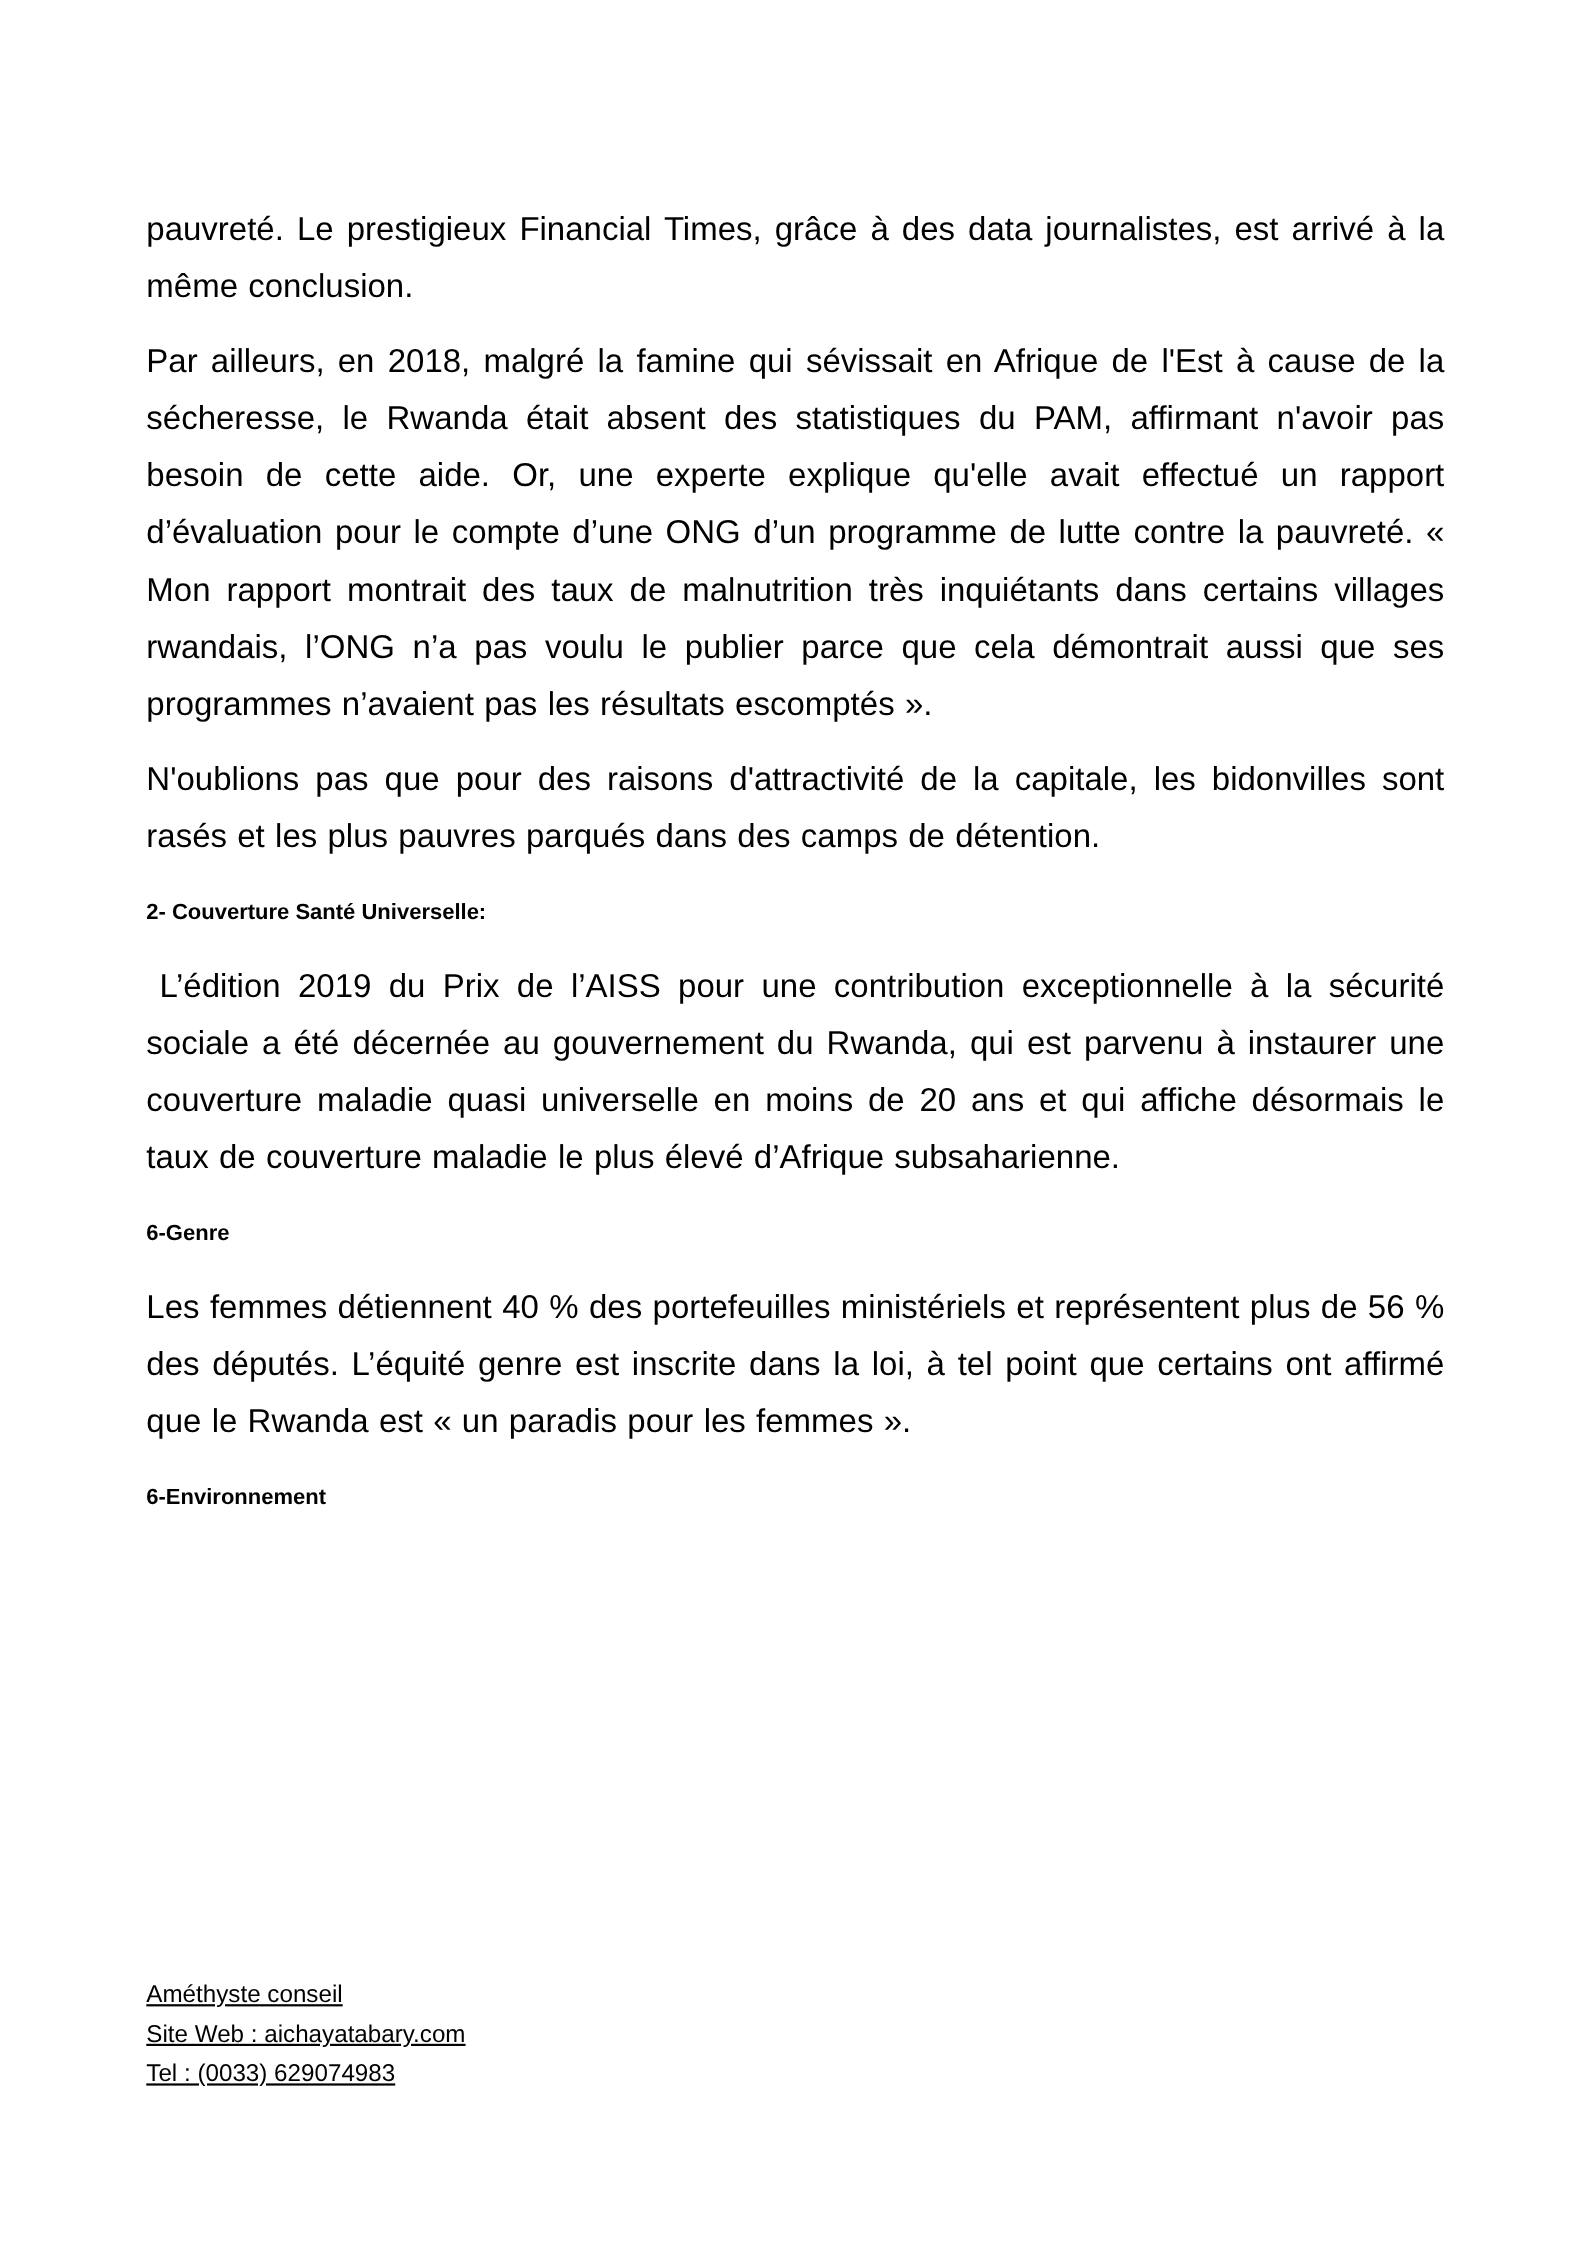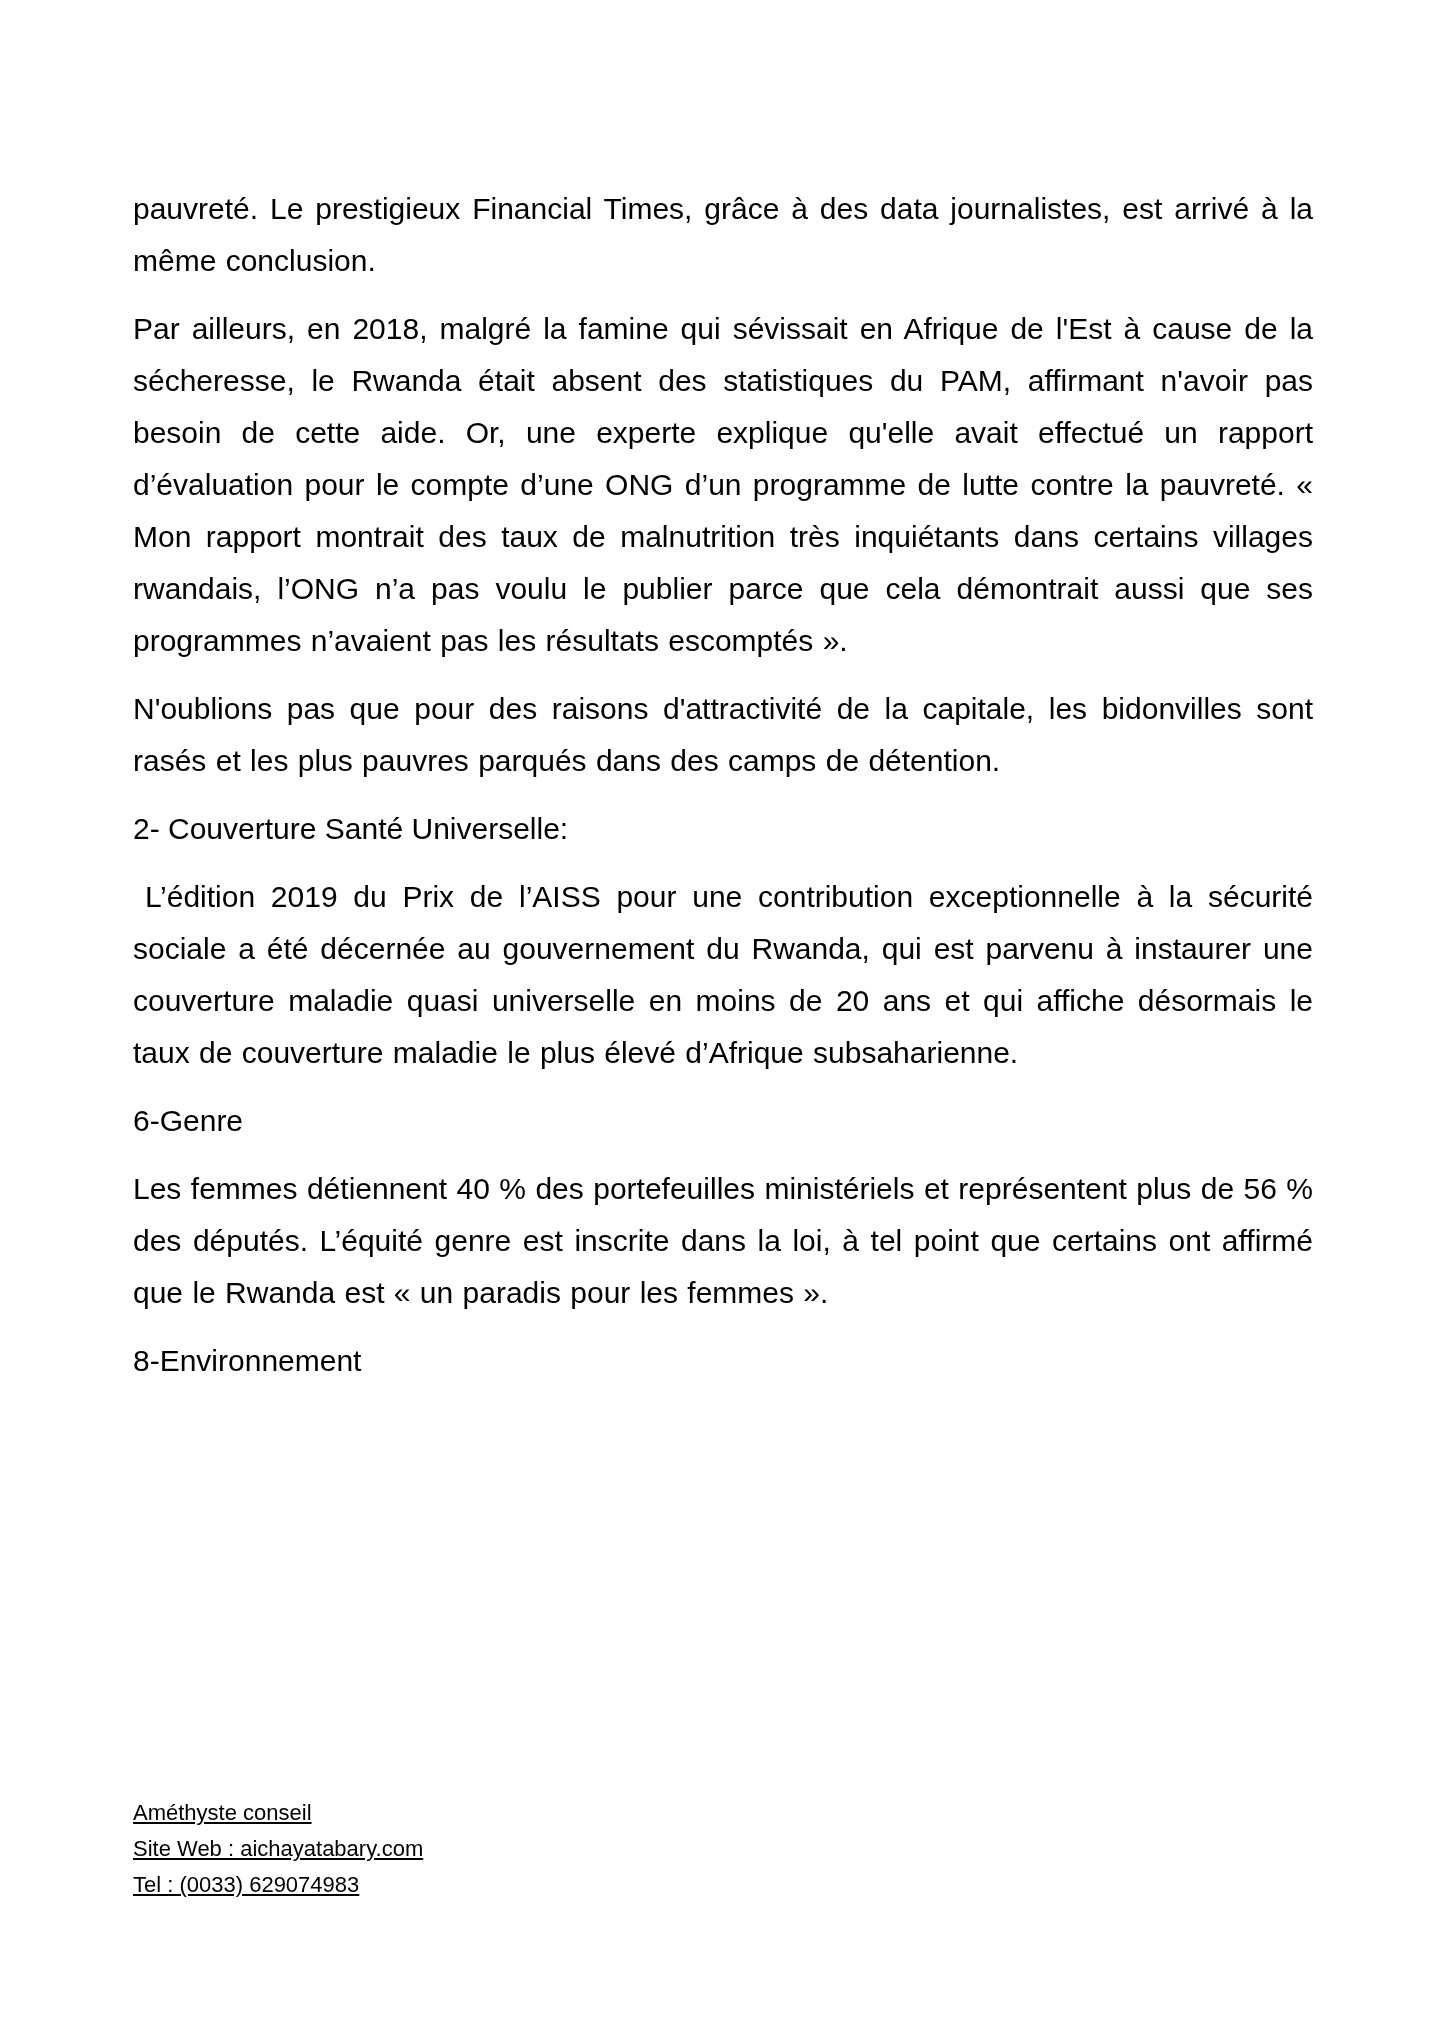--- a/index.html
+++ b/index.html
@@ -25,25 +25,25 @@
   }
   .para {
     font-size: 30px;
     line-height: 52px;
     text-align: justify;
     margin: 0 0 16px 0;
     color: #000000;
     word-spacing: 1px;
   }
   .heading {
-    font-size: 30px;
+    font-size: 20px;
     line-height: 52px;
     text-align: left;
     margin: 0 0 16px 0;
-    font-weight: 400;
+    font-weight: 700;
   }
   .indent-sm {
     text-indent: 12px;
   }
   .footer {
     position: absolute;
     top: 1795px;
     left: 133px;
     width: 900px;
   }
@@ -69,21 +69,21 @@
     <p class="para">N'oublions pas que pour des raisons d'attractivité de la capitale, les bidonvilles sont rasés et les plus pauvres parqués dans des camps de détention.</p>
 
     <p class="heading">2- Couverture Santé Universelle:</p>
 
     <p class="para indent-sm">L’édition 2019 du Prix de l’AISS pour une contribution exceptionnelle à la sécurité sociale a été décernée au gouvernement du Rwanda, qui est parvenu à instaurer une couverture maladie quasi universelle en moins de 20 ans et qui affiche désormais le taux de couverture maladie le plus élevé d’Afrique subsaharienne.</p>
 
     <p class="heading">6-Genre</p>
 
     <p class="para">Les femmes détiennent 40 % des portefeuilles ministériels et représentent plus de 56 % des députés. L’équité genre est inscrite dans la loi, à tel point que certains ont affirmé que le Rwanda est « un paradis pour les femmes ».</p>
 
-    <p class="heading">8-Environnement</p>
+    <p class="heading">6-Environnement</p>
   </div>
 
   <div class="footer">
     <p class="footer-line">Améthyste conseil</p>
     <p class="footer-line">Site Web : aichayatabary.com</p>
     <p class="footer-line">Tel : (0033) 629074983</p>
   </div>
 
 </div>
 

